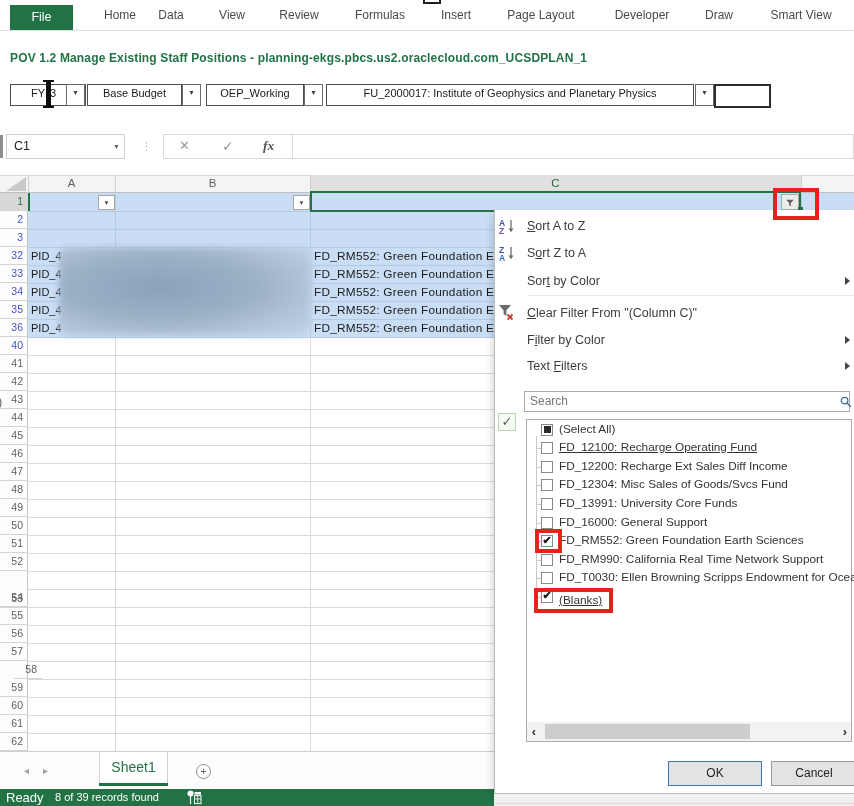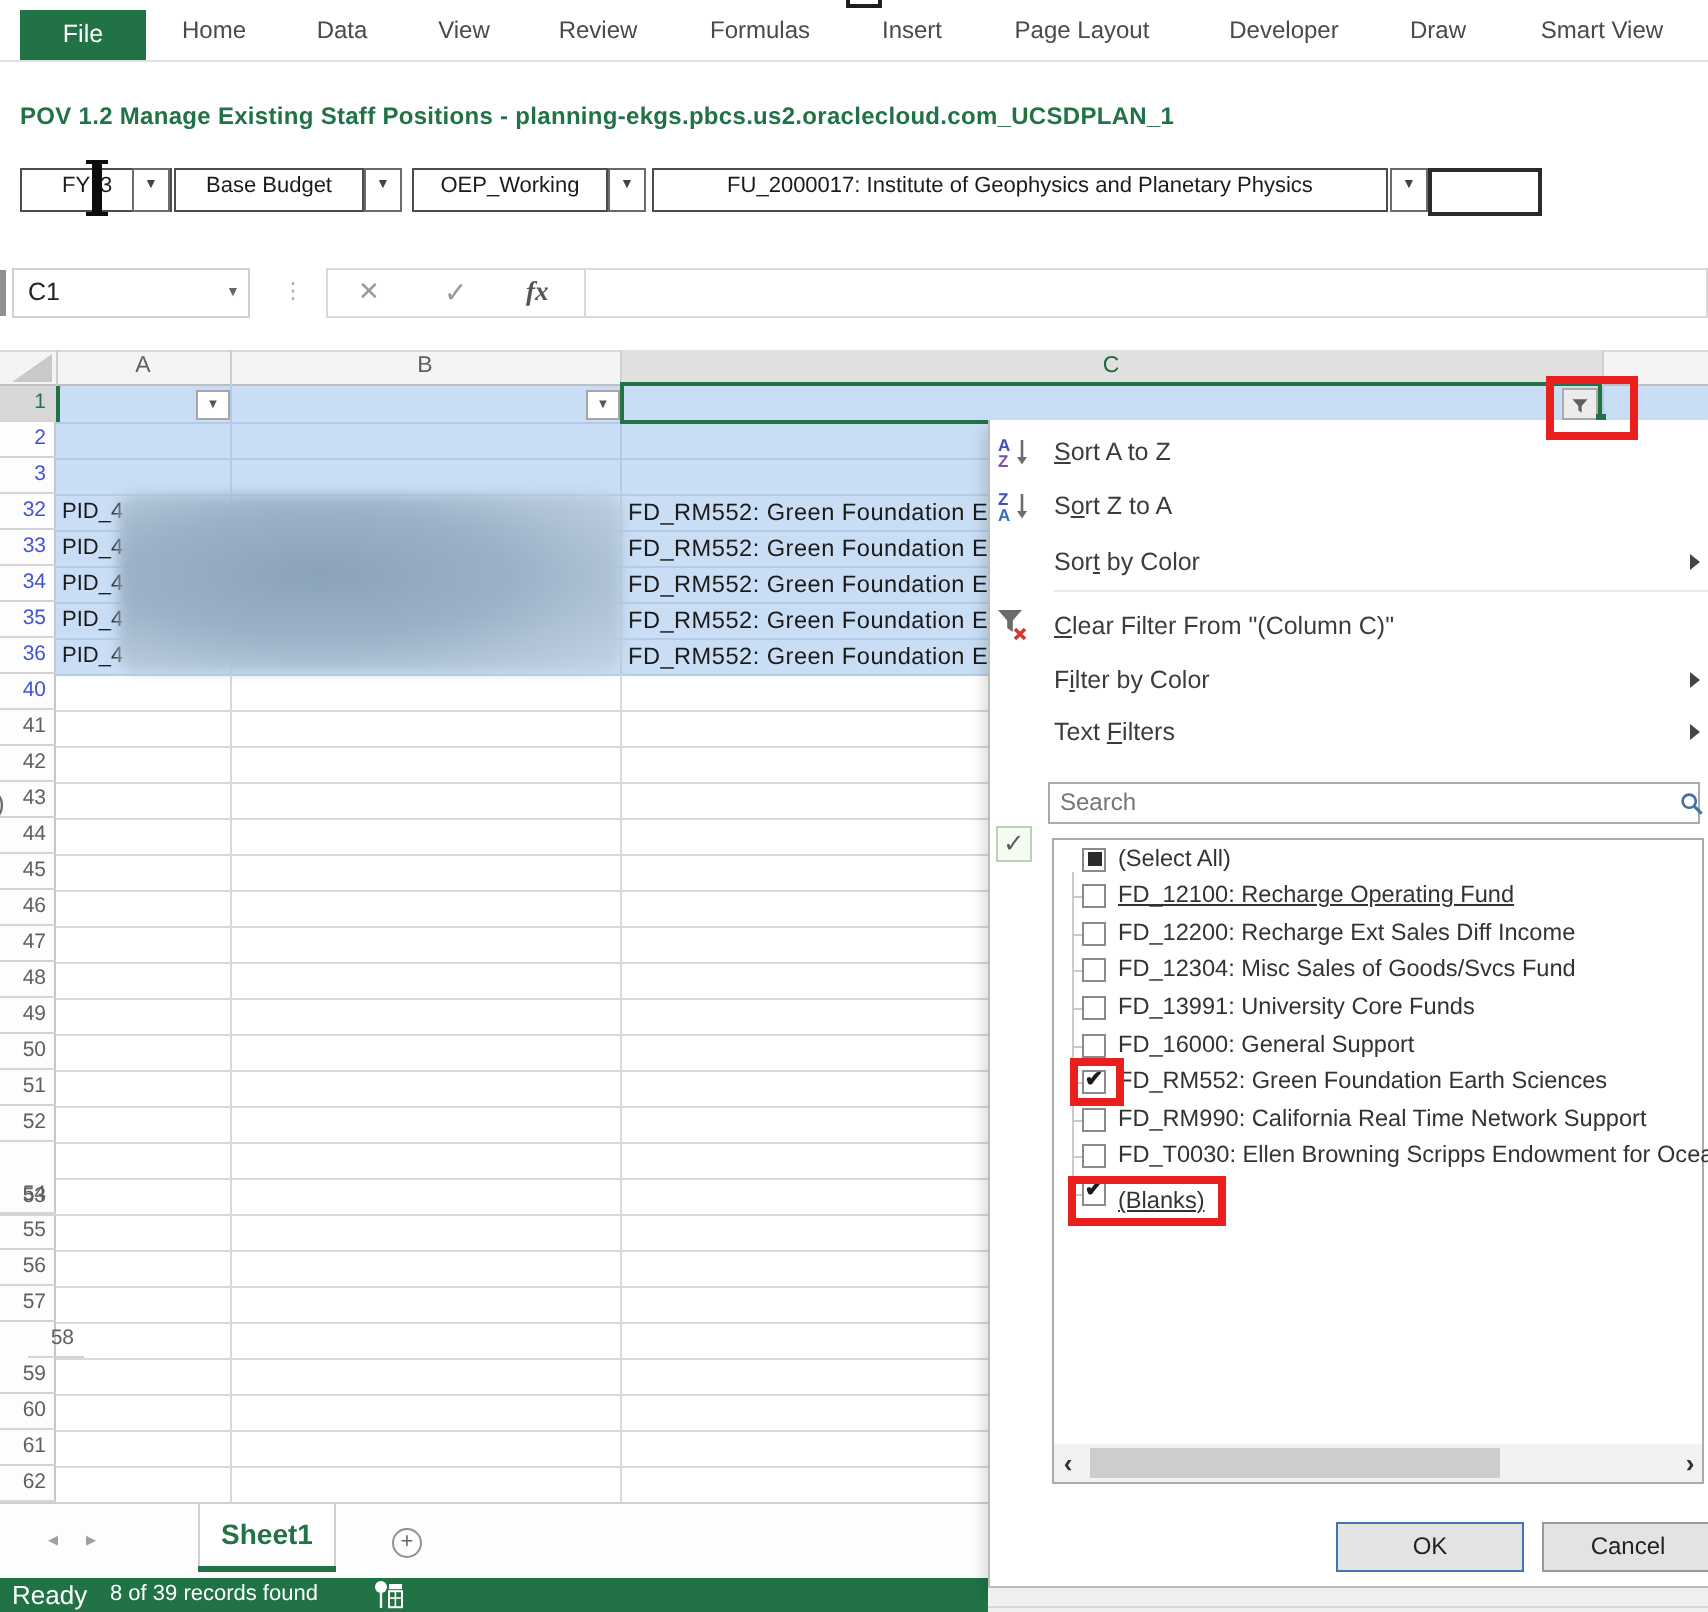--- a/index.html
+++ b/index.html
@@ -12,21 +12,21 @@
  text-align:center;line-height:16px;font-size:7px;color:#444;}
 .rowhdr{position:absolute;left:0;width:28px;font-size:10.5px;text-align:right;padding-right:5px;
  box-sizing:border-box;border-bottom:1px solid #d4d4d4;line-height:17px;}
 .mi{position:absolute;left:527px;font-size:12.5px;color:#3c3c3c;white-space:nowrap;}
 .li{position:absolute;left:559px;font-size:11.8px;color:#333;white-space:nowrap;}
 .cb{position:absolute;left:541px;width:12px;height:12px;background:#fff;border:1px solid #8a8a8a;box-sizing:border-box;}
 .redbox{position:absolute;border:4.5px solid #e8211d;box-sizing:border-box;}
 u{text-decoration:underline;}
 </style></head><body>
 <div class="a" style="left:10px;top:5px;width:63px;height:25px;background:#217346;color:#fff;font-size:12.5px;text-align:center;line-height:25px;">File</div>
-<div class="tab" style="left:52px;width:110px;">Home</div>
+<div class="tab" style="left:65px;width:110px;">Home</div>
 <div class="tab" style="left:116px;width:110px;">Data</div>
 <div class="tab" style="left:177px;width:110px;">View</div>
 <div class="tab" style="left:244px;width:110px;">Review</div>
 <div class="tab" style="left:325px;width:110px;">Formulas</div>
 <div class="tab" style="left:401px;width:110px;">Insert</div>
 <div class="tab" style="left:486px;width:110px;">Page Layout</div>
 <div class="tab" style="left:587px;width:110px;">Developer</div>
 <div class="tab" style="left:664px;width:110px;">Draw</div>
 <div class="tab" style="left:746px;width:110px;">Smart View</div>
 <div class="a" style="left:0;top:30px;width:854px;height:1px;background:#e0e0e0;"></div>
@@ -151,21 +151,21 @@
 <div class="a" style="left:293px;top:195px;width:17px;height:15px;background:#fff;border:1px solid #a6a6a6;box-sizing:border-box;text-align:center;line-height:13px;font-size:6.5px;color:#555;">▼</div>
 <div class="a" style="left:310px;top:191px;width:491px;height:21px;border:2px solid #217346;box-sizing:border-box;"></div>
 <div class="a" style="left:781px;top:194px;width:18px;height:16px;background:#ececec;border:1px solid #ababab;box-sizing:border-box;"></div>
 <svg class="a" style="left:785px;top:198px;" width="10" height="10" viewBox="0 0 12 12">
 <path d="M1.5 2 L10.5 2 L7 6 L7 10 L5 8.6 L5 6 Z" fill="#5f5f5f"></path>
   </svg>
 <div class="a" style="left:798px;top:207px;width:5px;height:5px;background:#217346;"></div>
 <div class="a" style="left:-2px;top:394px;font-size:13px;color:#6a6a6a;">)</div>
 <div class="a" style="left:0;top:751px;width:494px;height:38px;background:#fdfdfd;border-top:1px solid #cfcfcf;box-sizing:border-box;"></div>
 <div class="a" style="left:24px;top:762px;width:60px;height:18px;font-size:10px;color:#a0a0a0;letter-spacing:14px;line-height:18px;">◂▸</div>
-<div class="a" style="left:99px;top:752px;width:69px;height:34px;background:#fff;border-left:1px solid #d0d0d0;border-right:1px solid #d0d0d0;box-sizing:border-box;text-align:center;line-height:30px;font-size:14px;font-weight:bold;color:#217346;">Sheet1</div>
+<div class="a" style="left:99px;top:752px;width:69px;height:34px;background:#fff;border-left:1px solid #d0d0d0;border-right:1px solid #d0d0d0;box-sizing:border-box;text-align:center;line-height:30px;font-size:14px;font-weight:normal;color:#217346;">Sheet1</div>
 <div class="a" style="left:99px;top:783px;width:69px;height:3px;background:#217346;"></div>
 <div class="a" style="left:196px;top:764px;width:15px;height:15px;border:1px solid #909090;border-radius:50%;box-sizing:border-box;text-align:center;line-height:12px;font-size:11px;color:#666;">+</div>
 <div class="a" style="left:0;top:789px;width:494px;height:17px;background:#217346;"></div>
 <div class="a" style="left:6px;top:789px;height:17px;line-height:17px;font-size:13px;color:#fff;">Ready</div>
 <div class="a" style="left:55px;top:789px;height:17px;line-height:17px;font-size:11px;color:#fff;">8 of 39 records found</div>
 <svg class="a" style="left:186px;top:789px;" width="16" height="16" viewBox="0 0 16 16">
 <circle cx="4.5" cy="4.5" r="3" fill="#fff"></circle>
 <line x1="4.5" y1="7" x2="4.5" y2="15" stroke="#fff" stroke-width="1.2"></line>
 <rect x="8.5" y="3" width="6.5" height="2.6" fill="#fff"></rect>
 <rect x="8.5" y="6.6" width="6.5" height="8" fill="none" stroke="#fff" stroke-width="1"></rect>

